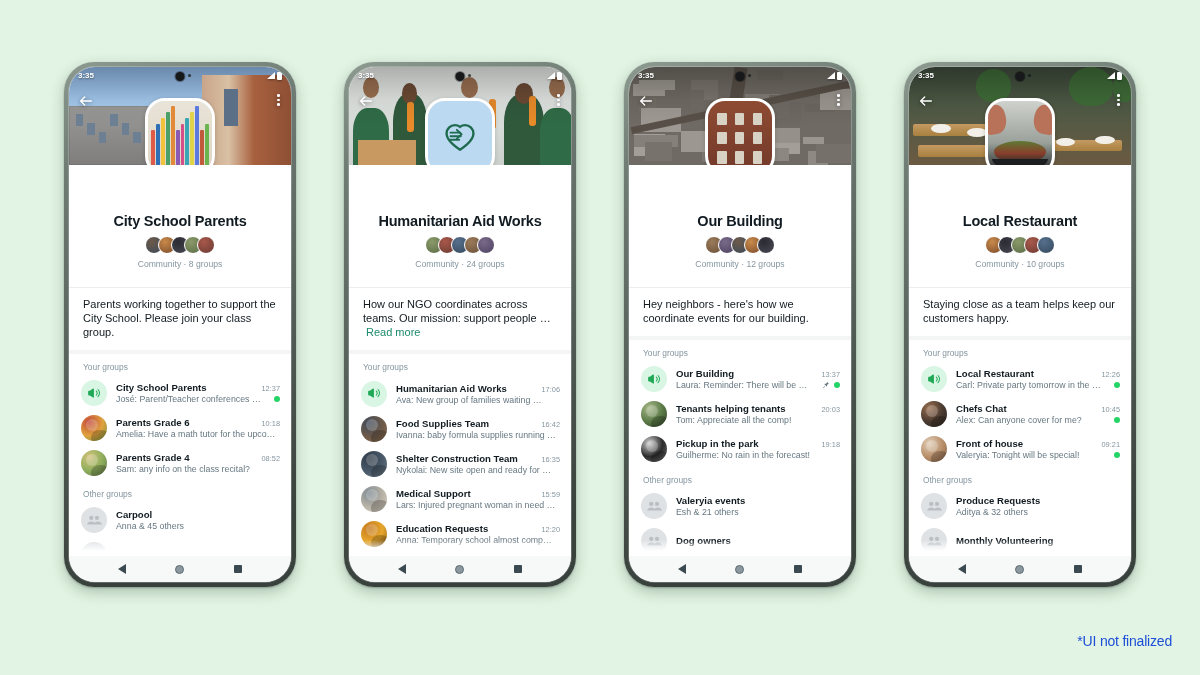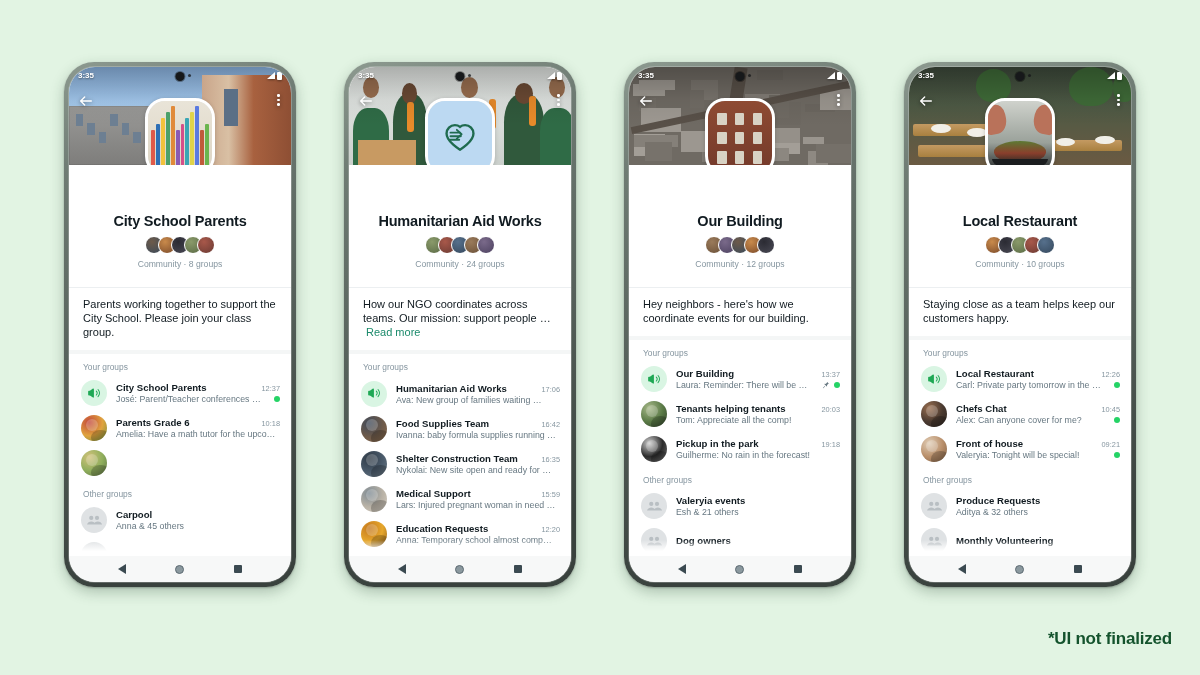--- a/index.html
+++ b/index.html
@@ -330,23 +330,23 @@
   .list-fade{
     position:absolute;left:0;right:0;bottom:0;height:16px;
     background:linear-gradient(180deg,rgba(255,255,255,0),#fff 70%);
     pointer-events:none;
   }
 
   
   .caption{
     position:absolute;
     right: 28px; bottom: 26px;
-    font-size: 17px;
-    font-weight: 700;
-    color: #14532d;
+    font-size: 14px;
+    font-weight: 400;
+    color: #1d4ed8;
     letter-spacing:-.2px;
   }
 </style>
 </head>
 <body>
 
 <div id="stage">
   <div id="phones">
       <div class="phone phone-1">
         <div class="screen">
@@ -445,20 +445,29 @@
                 </div>
                 <div class="row-bot">
                   <div class="row-sub">Amelia: Have a math tutor for the upco…</div>
                 </div>
               </div>
             </div>
             <div class="row">
               <div class="av" style="background: radial-gradient(circle at 32% 28%, rgb(210, 194, 122) 0%, rgb(143, 174, 92) 52%, rgb(91, 111, 67) 100%);">
                 <div style="position: absolute; left: 18%; top: 14%; width: 46%; height: 46%; border-radius: 50%; background: rgba(255, 255, 255, 0.22);"></div>
                 <div style="position: absolute; right: -10%; bottom: -16%; width: 70%; height: 60%; border-radius: 50%; background: rgba(0, 0, 0, 0.22);"></div>
+              </div>
+              <div class="row-body">
+                <div class="row-top">
+                  <div class="row-title">Parents Grade 4</div>
+                  <div class="row-time">08:52</div>
+                </div>
+                <div class="row-bot">
+                  <div class="row-sub">Sam: any info on the class recital?</div>
+                </div>
               </div>
             </div>
             <div class="sec-head">Other groups</div>
             <div class="row">
               <div class="av av-ph">
                 <svg viewBox="0 0 24 24" width="20.28" height="20.28">
                   <circle cx="8.6" cy="9.4" r="2.5" fill="#b9bfc3"></circle>
                   <circle cx="15.4" cy="9.4" r="2.5" fill="#b9bfc3"></circle>
                   <path fill="#b9bfc3" d="M3.6 17.3c.6-2.3 2.6-3.6 5-3.6s4.4 1.3 5 3.6zM11.4 17.3c.6-2.3 2.6-3.6 5-3.6s4.4 1.3 5 3.6z"></path>
                 </svg>

